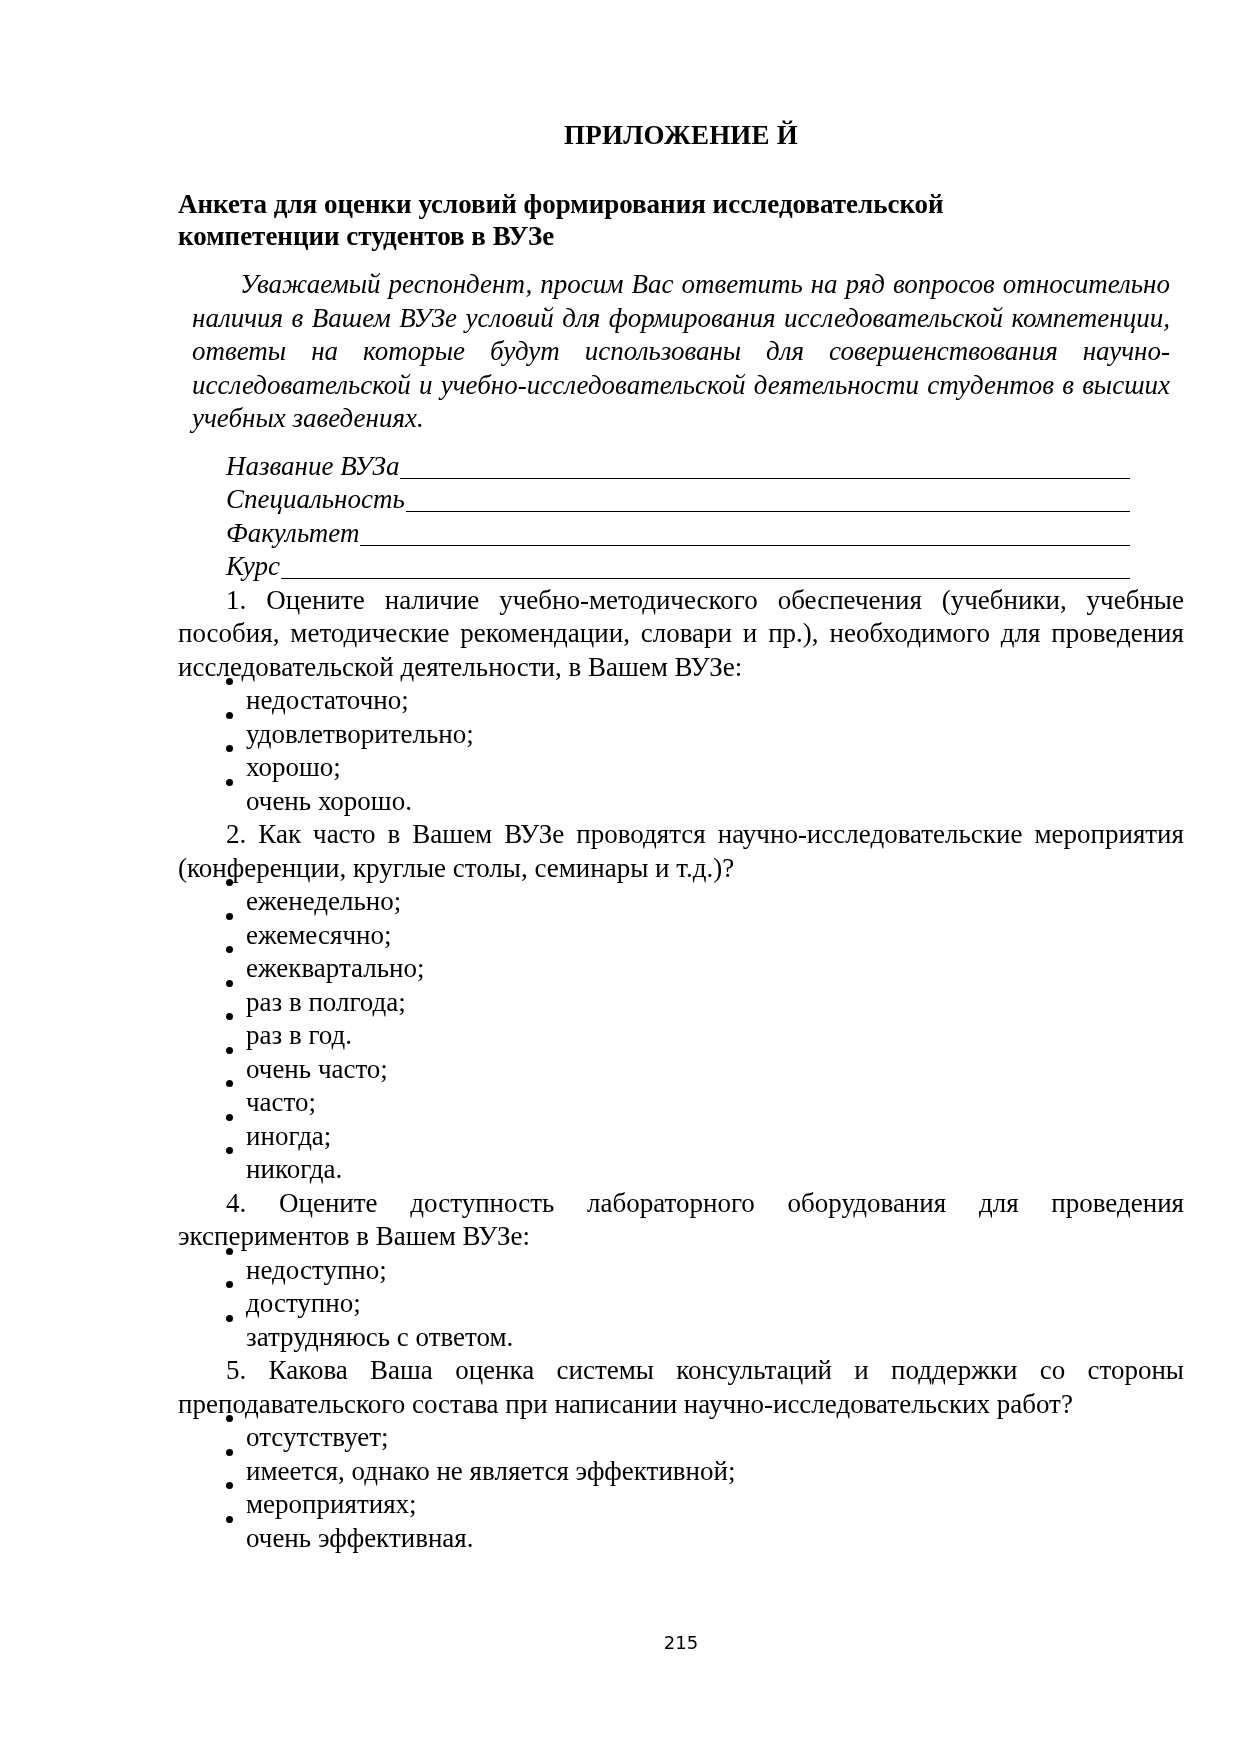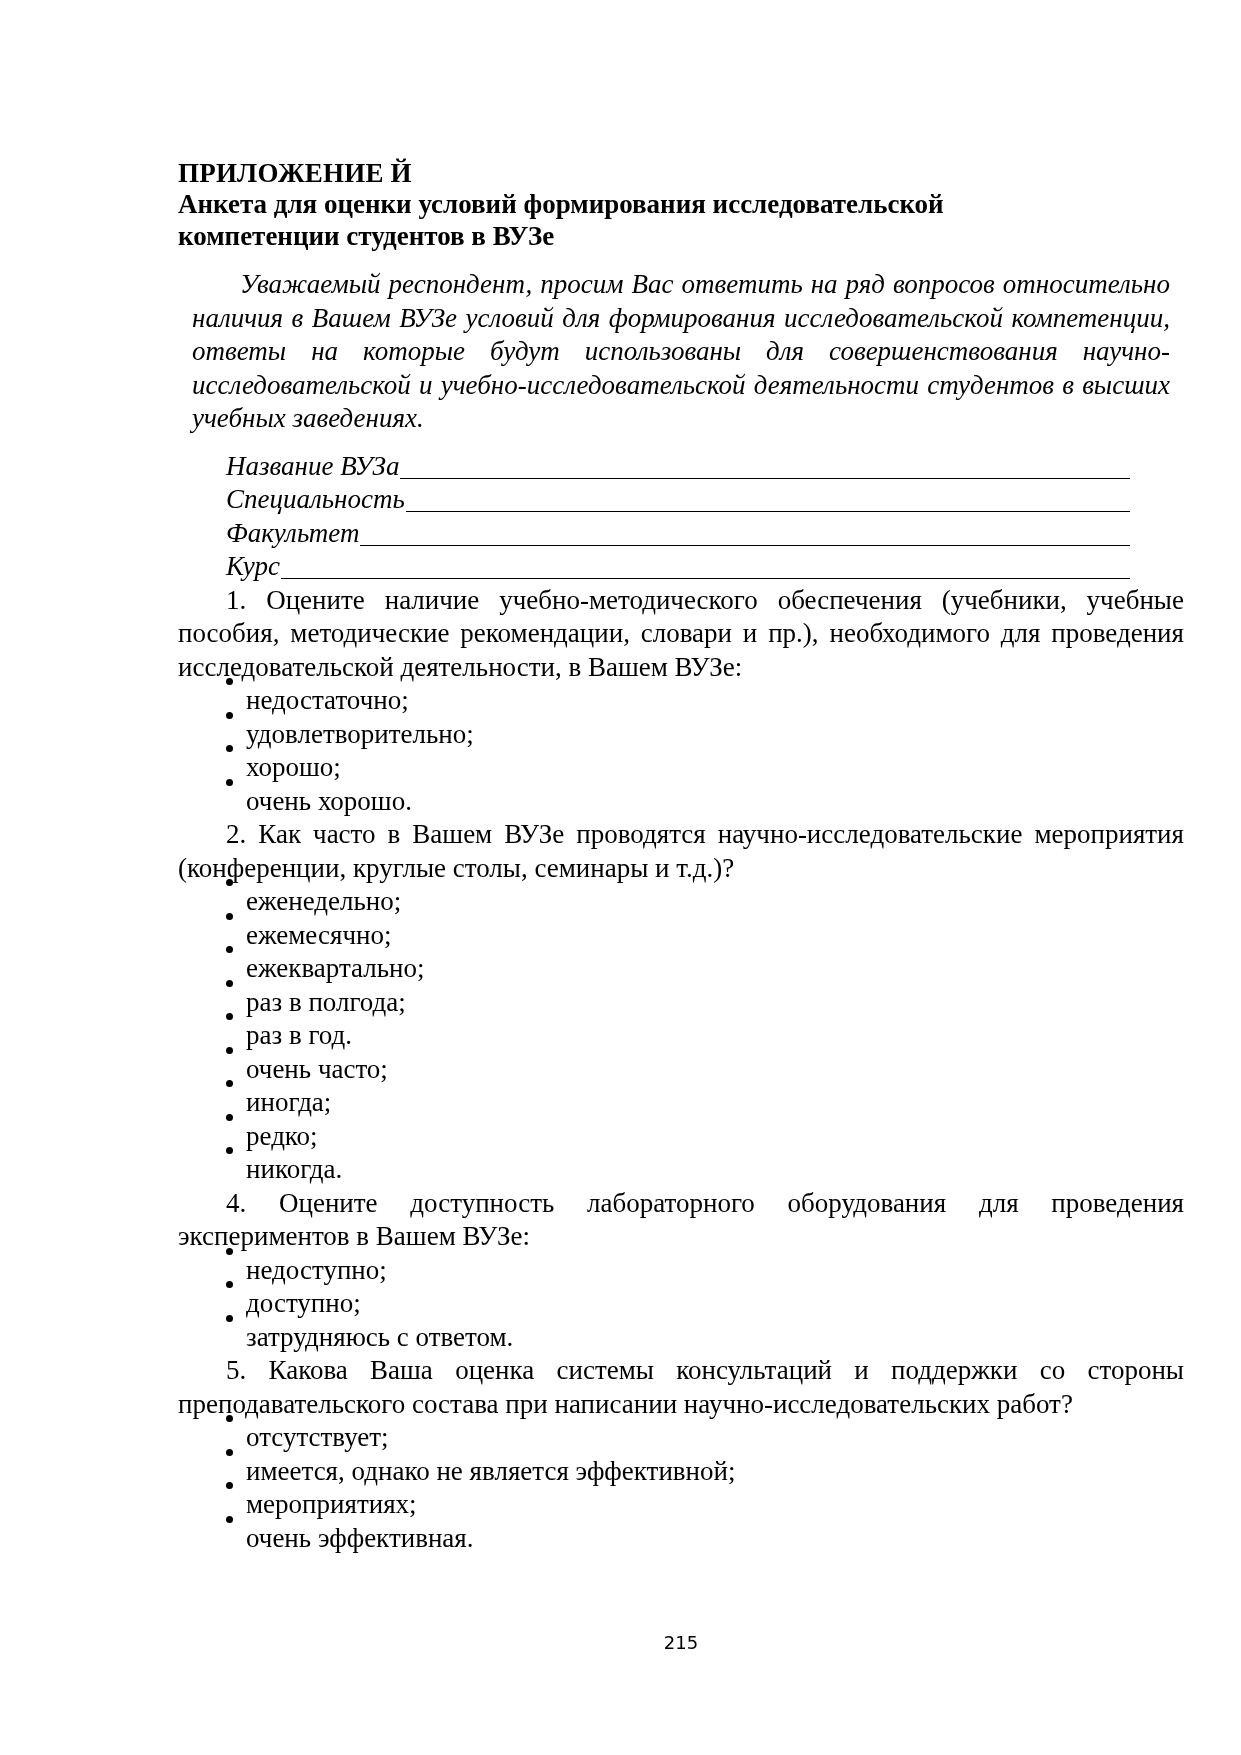--- a/index.html
+++ b/index.html
@@ -19,26 +19,25 @@
       position: absolute;
       left: 178px;
       top: 0;
       width: 1006px;
     }
     .appendix-title {
       position: absolute;
       left: 0;
       top: 118px;
       width: 100%;
-      text-align: left;
+      text-align: center;
       font-weight: bold;
       font-size: 27px;
       letter-spacing: 0.2px;
       line-height: 34px;
-      margin-top: 38px;
     }
     .form-title {
       position: absolute;
       left: 0;
       top: 188px;
       width: 100%;
       text-align: left;
       font-weight: bold;
       font-size: 27px;
       line-height: 32px;
@@ -192,25 +191,25 @@
         </li>
     </ul>
 
     <ul class="options">
       <li class="option">
           <span class="bullet"></span>
           <span>очень часто;</span>
         </li>
       <li class="option">
           <span class="bullet"></span>
+          <span>часто;</span>
+        </li>
+      <li class="option">
+          <span class="bullet"></span>
           <span>иногда;</span>
-        </li>
-      <li class="option">
-          <span class="bullet"></span>
-          <span>редко;</span>
         </li>
       <li class="option">
           <span class="bullet"></span>
           <span>никогда.</span>
         </li>
     </ul>
 
     <p class="question">4. Оцените доступность лабораторного оборудования для проведения экспериментов в Вашем ВУЗе:</p>
     <ul class="options">
       <li class="option">

